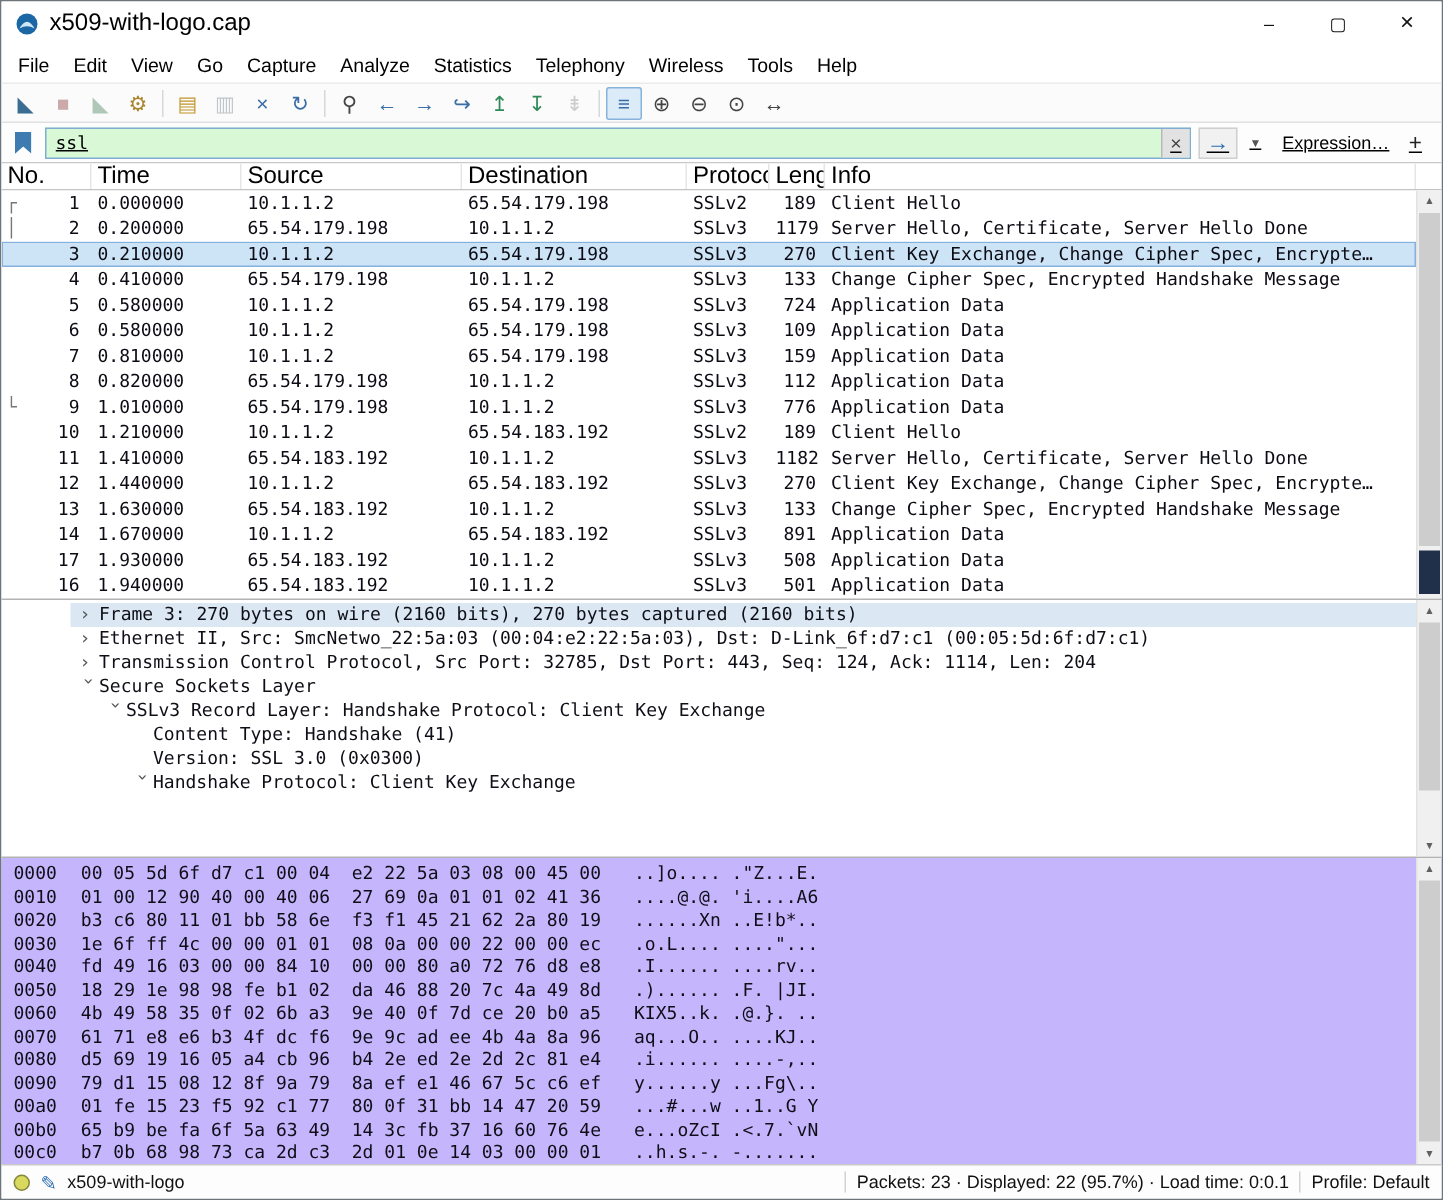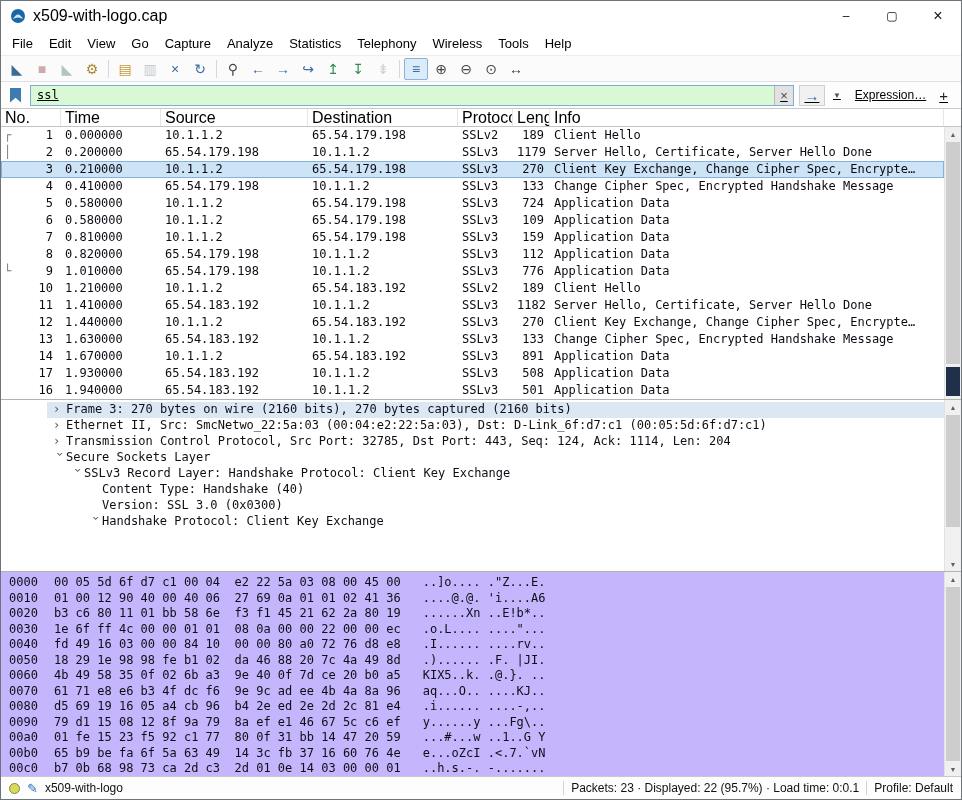--- a/index.html
+++ b/index.html
@@ -374,21 +374,21 @@
     </div>
   </div>
 
   <div class="details">
     <div>
         <div class="det-line sel" style="padding-left: 6px;"><span class="tw">›</span><span>Frame 3: 270 bytes on wire (2160 bits), 270 bytes captured (2160 bits)</span></div>
         <div class="det-line" style="padding-left: 6px;"><span class="tw">›</span><span>Ethernet II, Src: SmcNetwo_22:5a:03 (00:04:e2:22:5a:03), Dst: D-Link_6f:d7:c1 (00:05:5d:6f:d7:c1)</span></div>
         <div class="det-line" style="padding-left: 6px;"><span class="tw">›</span><span>Transmission Control Protocol, Src Port: 32785, Dst Port: 443, Seq: 124, Ack: 1114, Len: 204</span></div>
         <div class="det-line" style="padding-left: 6px;"><span class="tw open">›</span><span>Secure Sockets Layer</span></div>
         <div class="det-line" style="padding-left: 24px;"><span class="tw open">›</span><span>SSLv3 Record Layer: Handshake Protocol: Client Key Exchange</span></div>
-        <div class="det-line" style="padding-left: 42px;"><span class="tw"></span><span>Content Type: Handshake (40)</span></div>
+        <div class="det-line" style="padding-left: 42px;"><span class="tw"></span><span>Content Type: Handshake (41)</span></div>
         <div class="det-line" style="padding-left: 42px;"><span class="tw"></span><span>Version: SSL 3.0 (0x0300)</span></div>
         <div class="det-line" style="padding-left: 42px;"><span class="tw open">›</span><span>Handshake Protocol: Client Key Exchange</span></div>
       </div>
     <div class="vscroll">
       <div class="sb-arrow">▲</div>
       <div class="sb-thumb"></div>
       <div class="sb-arrow down">▼</div>
     </div>
   </div>
 

